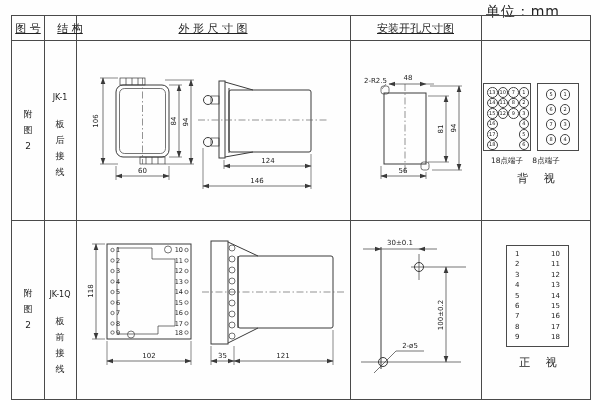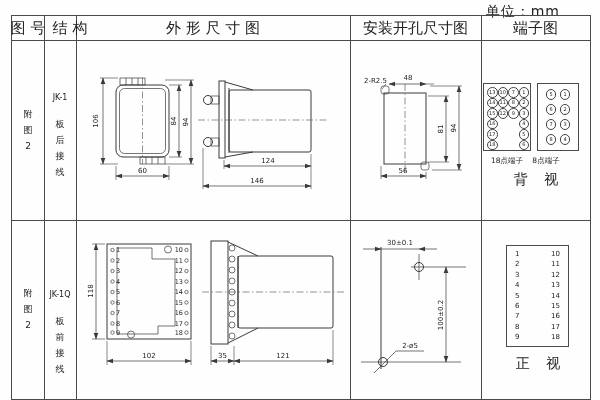--- a/index.html
+++ b/index.html
@@ -3,21 +3,21 @@
 <meta charset="utf-8">
 <style>
   html,body{margin:0;padding:0;background:#fff;}
   .sheet{position:relative;width:600px;height:400px;background:#fefefe;
          font-family:"DejaVu Sans",sans-serif;color:#222;overflow:hidden;}
   .unit{position:absolute;top:3px;right:40px;font-size:14px;letter-spacing:1px;}
   .table{position:absolute;left:11px;top:15px;width:578px;height:383px;border:1px solid #4a4a4a;}
   .vline{position:absolute;top:0;bottom:0;width:1px;background:#4a4a4a;}
   .hline{position:absolute;left:0;right:0;height:1px;background:#4a4a4a;}
   .hcell{position:absolute;top:0;height:24px;display:flex;align-items:center;justify-content:center;
-         font-size:15px;white-space:nowrap;}
+         font-size:11px;white-space:nowrap;text-decoration:underline;}
   .stackcell{position:absolute;display:flex;flex-direction:column;align-items:center;justify-content:center;
          font-size:9px;line-height:1;}
   .stackcell .ch{margin:3.5px 0;}
   .stackcell .model{font-size:8px;margin:14px 0;}
   svg{position:absolute;overflow:visible;}
   .ln{fill:none;stroke:#3a3a3a;stroke-width:1;}
   .thin{fill:none;stroke:#3a3a3a;stroke-width:0.7;}
   .cl{fill:none;stroke:#666;stroke-width:0.7;stroke-dasharray:7 2.5 1.5 2.5;}
   .dim{fill:none;stroke:#3a3a3a;stroke-width:0.7;}
   .ext{fill:none;stroke:#3a3a3a;stroke-width:0.6;}
@@ -27,21 +27,21 @@
   .tbox18{position:absolute;left:2px;top:43px;width:48px;height:68px;border:1px solid #4a4a4a;
           box-sizing:border-box;display:grid;grid-template-columns:repeat(4,1fr);
           align-content:space-between;justify-items:center;padding:3px 3px;}
   .tbox8{position:absolute;left:56px;top:43px;width:42px;height:68px;border:1px solid #4a4a4a;
          box-sizing:border-box;display:grid;grid-template-columns:repeat(2,1fr);
          align-content:space-between;justify-items:center;padding:5px 6px;}
   .tcell{width:8.5px;height:8.5px;border:0.8px solid #444;border-radius:50%;
          display:flex;align-items:center;justify-content:center;font-size:5px;line-height:1;}
   .tcell:empty{visibility:hidden;}
   .boxlabel{position:absolute;font-size:7.5px;white-space:nowrap;transform:translateX(-50%);}
-  .viewlabel{position:absolute;font-size:14px;letter-spacing:6px;white-space:nowrap;transform:translateX(-50%);}
+  .viewlabel{position:absolute;font-size:11px;letter-spacing:6px;white-space:nowrap;transform:translateX(-50%);}
   .tbox9{position:absolute;left:25px;top:25px;width:63px;height:102px;border:1px solid #4a4a4a;
          box-sizing:border-box;display:flex;flex-direction:column;justify-content:space-between;
          padding:5px 8px;}
   .trow{display:flex;justify-content:space-between;font-size:7px;line-height:1;}
 </style>
 </head>
 <body>
 
 <div class="sheet">
   <div class="unit">单位：mm</div>
@@ -52,21 +52,20 @@
     <div class="vline" style="left:64px"></div>
     <div class="vline" style="left:338px"></div>
     <div class="vline" style="left:469px"></div>
     <div class="hline" style="top:24px"></div>
     <div class="hline" style="top:204px"></div>
 
     <div class="hcell" style="left:0;width:32px">图 号</div>
     <div class="hcell" style="left:42px;width:32px">结 构</div>
     <div class="hcell" style="left:64px;width:274px">外  形  尺  寸  图</div>
     <div class="hcell" style="left:338px;width:131px">安装开孔尺寸图</div>
-    <div class="hcell" style="left:469px;width:109px">端子图</div>
 
     <div class="stackcell" style="left:0;top:24px;width:32px;height:180px">
       <span class="ch">附</span>
       <span class="ch">图</span>
       <span class="ch">2</span>
     </div>
     <div class="stackcell" style="left:32px;top:24px;width:32px;height:180px">
       <span class="model">JK-1</span>
       <span class="ch">板</span>
       <span class="ch">后</span>

